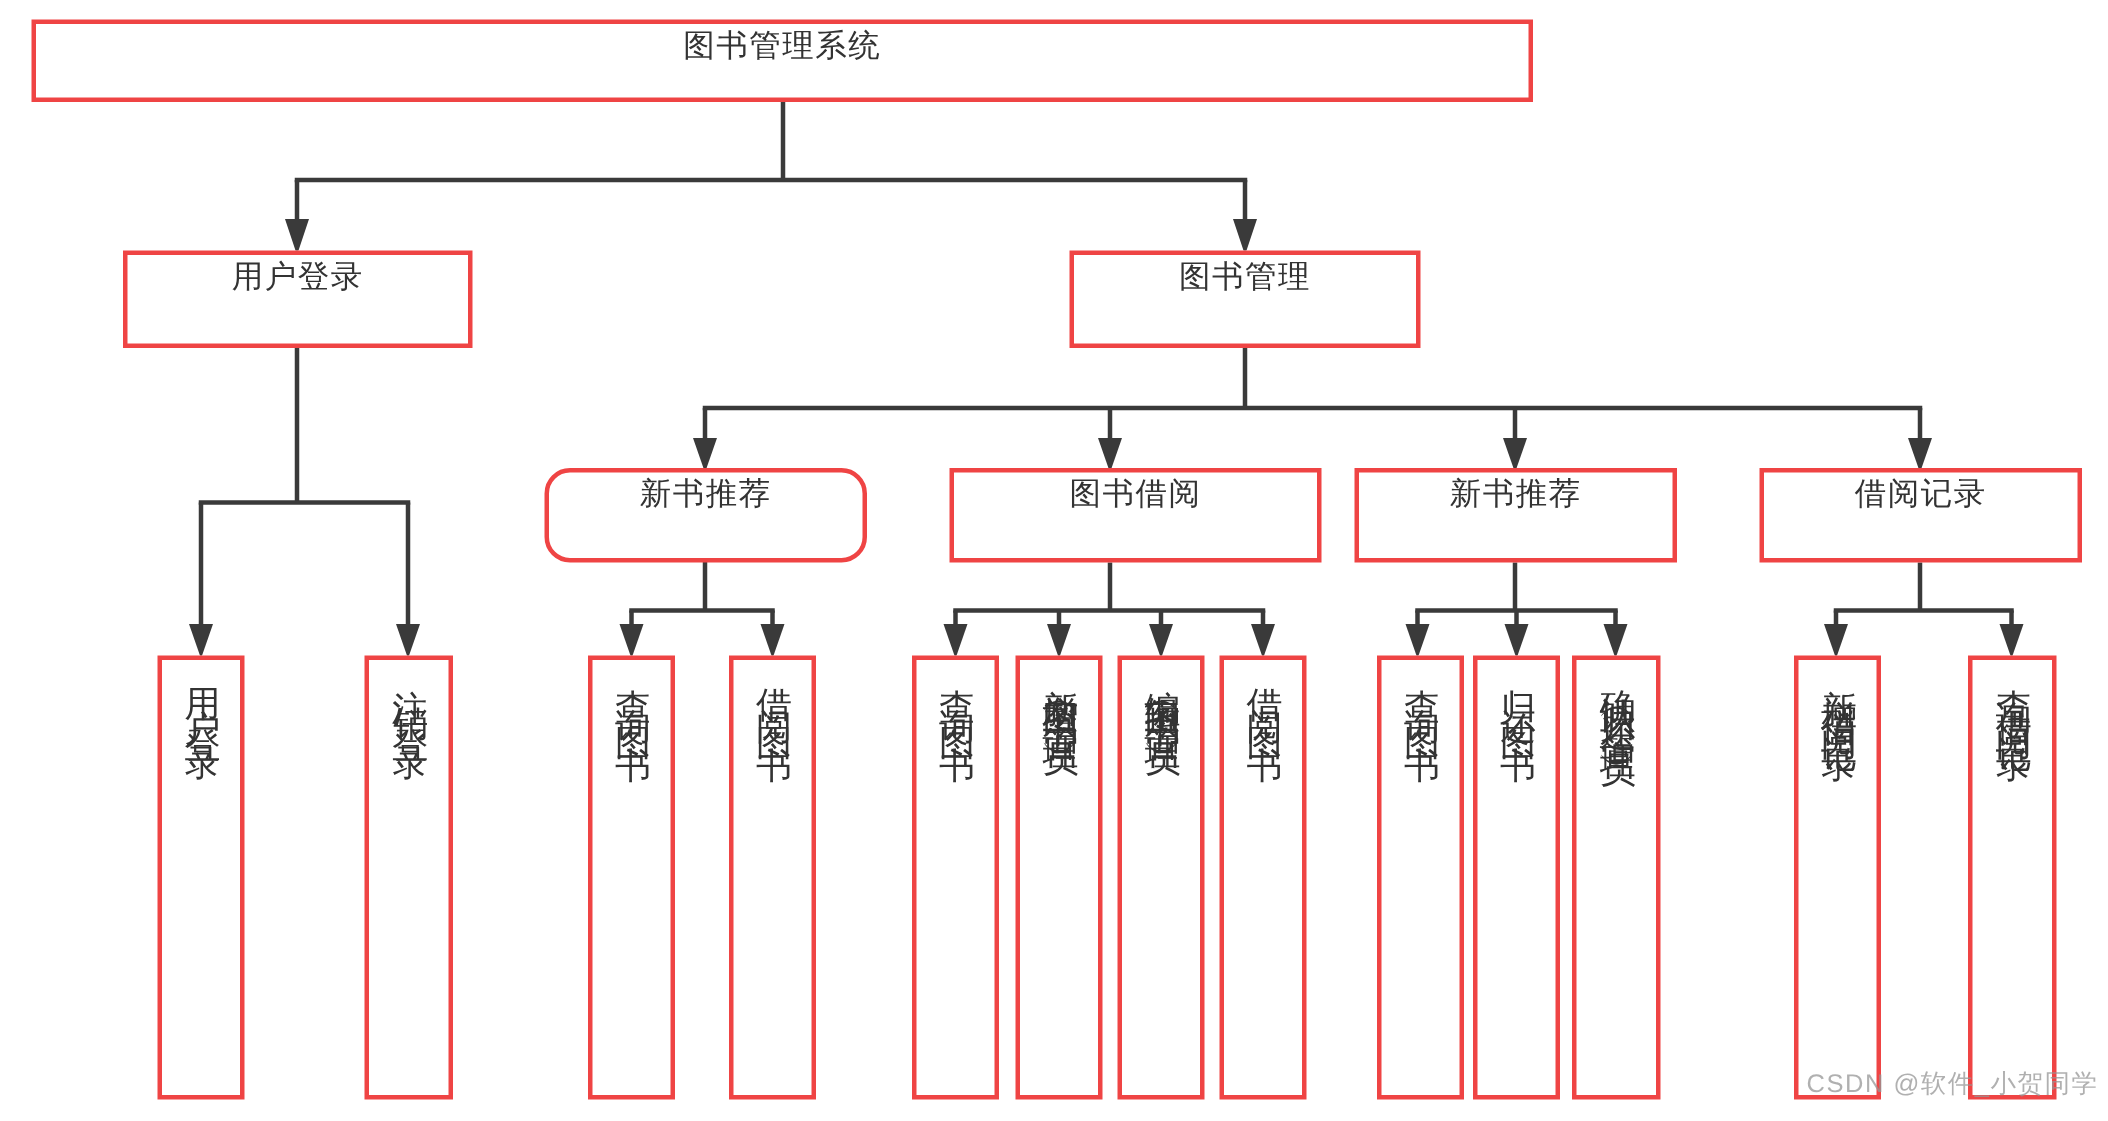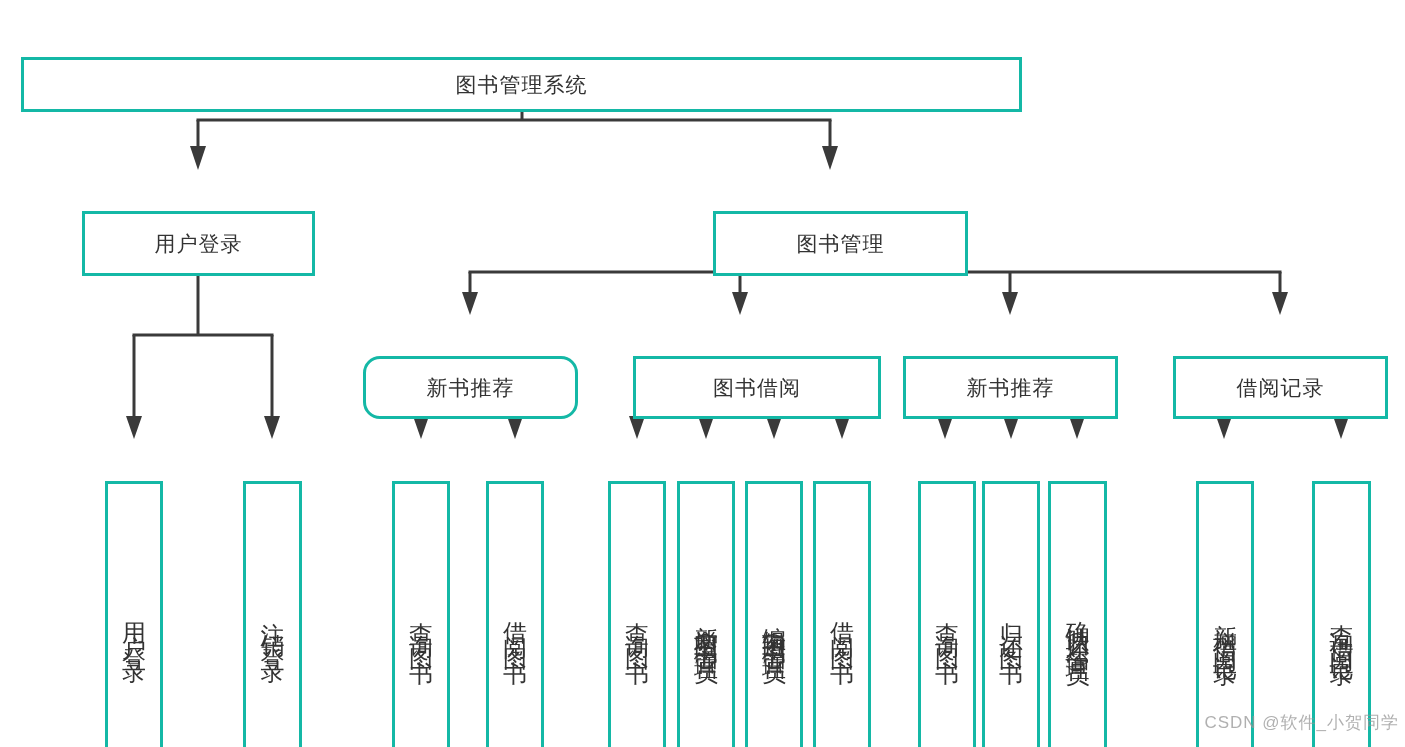--- a/index.html
+++ b/index.html
@@ -13,28 +13,26 @@
   }
   svg.connectors {
     position: absolute;
     left: 0; top: 0;
     width: 1405px; height: 747px;
     z-index: 1;
   }
   .box {
     position: absolute;
     box-sizing: border-box;
-    border: 3px solid #14b8a6;
+    border: 3px solid #ef4444;
     background: #ffffff;
     display: flex;
-    align-items: center;
     justify-content: center;
     z-index: 2;
     color: #333333;
-    margin-top: 44px;
   }
   .hlabel {
     font-size: 21px;
     letter-spacing: 1px;
     color: #333333;
     white-space: nowrap;
   }
   .leaf { z-index: 2; }
   .vtext {
     writing-mode: vertical-rl;
@@ -137,21 +135,21 @@
     </g>
   </svg>
 
   <div class="box" style="left:21px; top:13px; width:1001px; height:55px;">
     <span class="hlabel">图书管理系统</span>
   </div>
 
   <div class="box" style="left:82px; top:167px; width:233px; height:65px;">
     <span class="hlabel">用户登录</span>
   </div>
-  <div class="box" style="left:713px; top:167px; width:255px; height:65px;">
+  <div class="box" style="left:713px; top:167px; width:234px; height:65px;">
     <span class="hlabel">图书管理</span>
   </div>
 
   <div class="box" style="left:363px; top:312px; width:215px; height:63px;border-radius:17px;">
     <span class="hlabel">新书推荐</span>
   </div>
   <div class="box" style="left:633px; top:312px; width:248px; height:63px;">
     <span class="hlabel">图书借阅</span>
   </div>
   <div class="box" style="left:903px; top:312px; width:215px; height:63px;">

